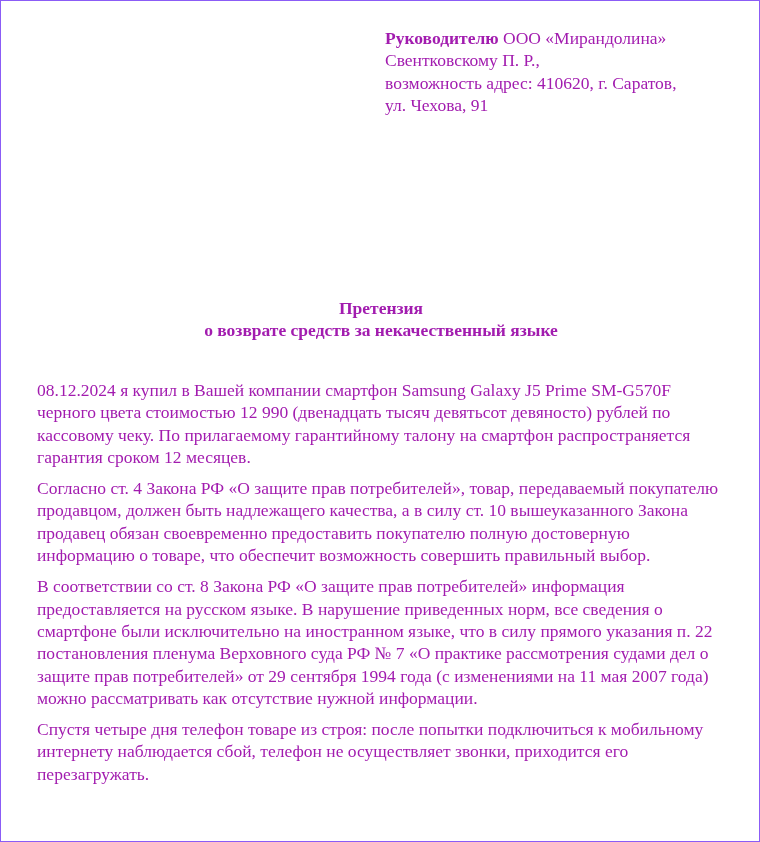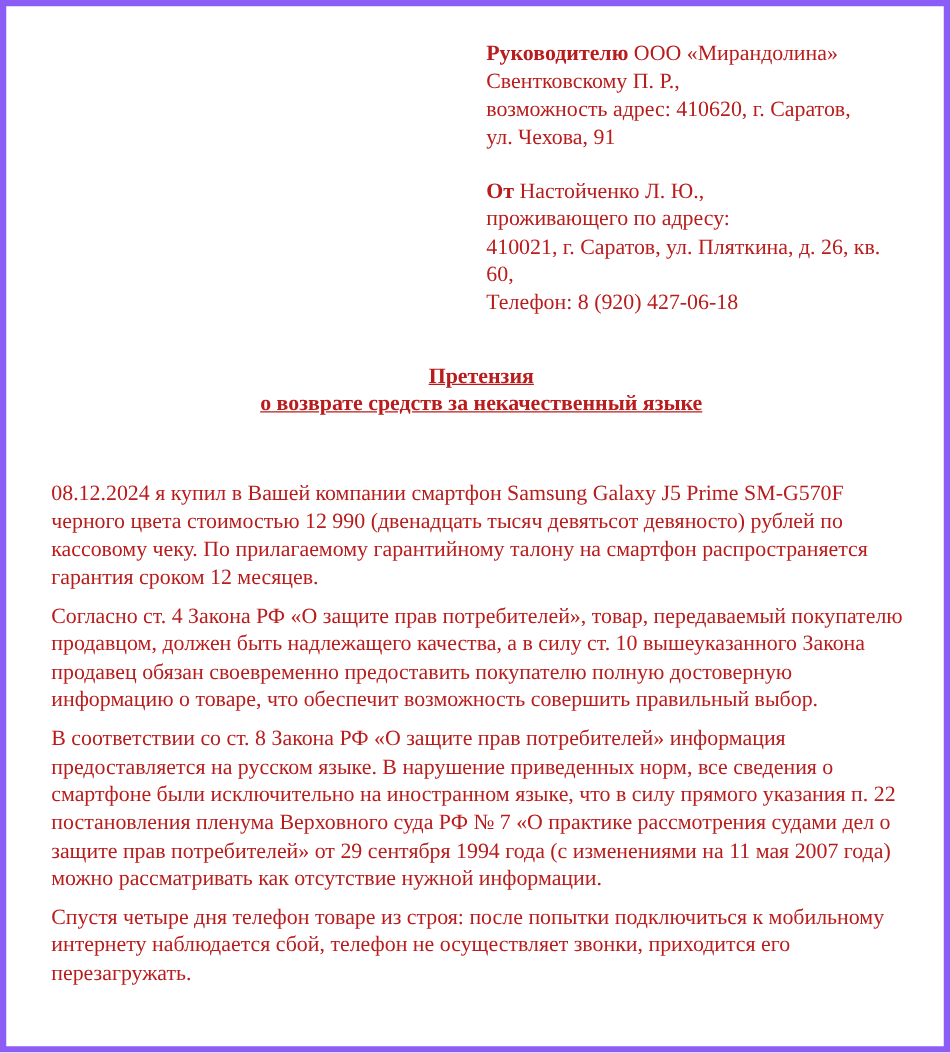--- a/index.html
+++ b/index.html
@@ -2,23 +2,23 @@
 <html><head>
 <meta charset="utf-8">
 <style>
   html, body { margin: 0; padding: 0; background: #ffffff; }
   body { width: 760px; height: 842px; overflow: hidden; }
   .page {
     position: relative;
     box-sizing: border-box;
     width: 760px;
     height: 842px;
-    border: 5px solid #8b5cf6;
+    border: 1px solid #8b5cf6;
     background: #ffffff;
-    color: #b91c1c;
+    color: #a21caf;
     font-family: "Liberation Serif", "DejaVu Serif", serif;
     font-size: 17.5px;
     line-height: 22.3px;
   }
   .addressee {
     position: absolute;
     left: 384px;
     top: 26px;
     width: 360px;
   }
@@ -26,25 +26,24 @@
     position: absolute;
     left: 384px;
     top: 136px;
     width: 350px;
   }
   .line { display: block; white-space: nowrap; }
   b { font-weight: bold; }
   .title-block {
     position: absolute;
     left: 0;
-    top: 284px;
+    top: 296px;
     width: 760px;
     text-align: center;
     font-weight: bold;
-    text-decoration: underline;
   }
   .body {
     position: absolute;
     left: 36px;
     top: 378px;
     width: 690px;
   }
   .body p {
     margin: 0 0 9px 0;
   }
@@ -54,27 +53,20 @@
 
 <div class="page">
 
   <div class="addressee">
     <span class="line"><b>Руководителю</b> <span>ООО «Мирандолина»</span></span>
     <span class="line">Свентковскому П. Р.,</span>
     <span class="line">возможность адрес: 410620, г. Саратов,</span>
     <span class="line">ул. Чехова, 91</span>
   </div>
 
-  <div class="sender">
-    <span class="line"><b>От</b> <span>Настойченко Л. Ю.,</span></span>
-    <span class="line">проживающего по адресу:</span>
-    <span class="line">410021, г. Саратов, ул. Пляткина, д. 26, кв.</span>
-    <span class="line">60,</span>
-    <span class="line">Телефон: 8 (920) 427-06-18</span>
-  </div>
 
   <div class="title-block">
     <div>Претензия</div>
     <div>о возврате средств за некачественный языке</div>
   </div>
 
   <div class="body">
     <p>08.12.2024 я купил в Вашей компании смартфон Samsung Galaxy J5 Prime SM-G570F черного цвета стоимостью 12 990 (двенадцать тысяч девятьсот девяносто) рублей по кассовому чеку. По прилагаемому гарантийному талону на смартфон распространяется гарантия сроком 12 месяцев.</p>
     <p>Согласно ст. 4 Закона РФ «О защите прав потребителей», товар, передаваемый покупателю продавцом, должен быть надлежащего качества, а в силу ст. 10 вышеуказанного Закона продавец обязан своевременно предоставить покупателю полную достоверную информацию о товаре, что обеспечит возможность совершить правильный выбор.</p>
     <p>В соответствии со ст. 8 Закона РФ «О защите прав потребителей» информация предоставляется на русском языке. В нарушение приведенных норм, все сведения о смартфоне были исключительно на иностранном языке, что в силу прямого указания п. 22 постановления пленума Верховного суда РФ № 7 «О практике рассмотрения судами дел о защите прав потребителей» от 29 сентября 1994 года (с изменениями на 11 мая 2007 года) можно рассматривать как отсутствие нужной информации.</p>

